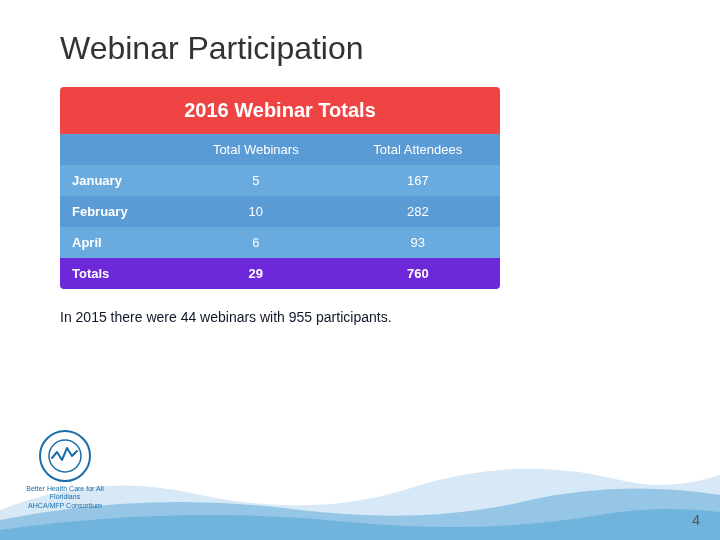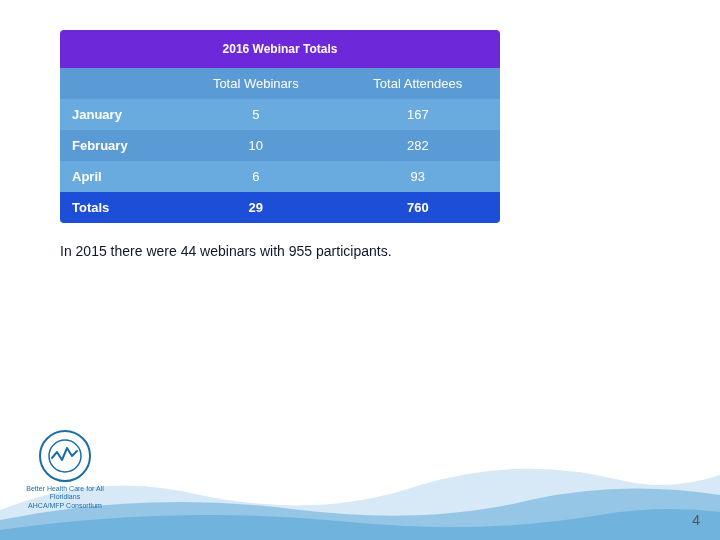--- a/index.html
+++ b/index.html
@@ -71,25 +71,25 @@
       font-family: Arial, sans-serif;
     }
 
     .table-container {
       width: 440px;
       border-radius: 4px;
       overflow: hidden;
     }
 
     .table-header {
-      background: #6d28d9;
+      background: #ef4444;
       color: white;
       text-align: center;
       padding: 12px 16px;
-      font-size: 12px;
+      font-size: 20px;
       font-weight: bold;
     }
 
     table {
       width: 100%;
       border-collapse: collapse;
     }
 
     thead tr th {
       background: #5a9bd5;
@@ -119,38 +119,39 @@
 
     tbody tr:nth-child(odd) {
       background: #6aabdf;
     }
 
     tbody tr:nth-child(even) {
       background: #5a9bd5;
     }
 
     tbody tr:last-child {
-      background: #1d4ed8;
+      background: #6d28d9;
       padding-left: 12px;
     }
 
     tbody tr:last-child td {
       font-weight: bold;
     }
 
     .note-text {
       margin-top: 20px;
       font-size: 14px;
       color: #0f172a;
     }
   </style>
 </head>
 <body>
 
 <div class="main-content">
+  <h1 class="page-title">Webinar Participation</h1>
 
   <div class="table-container">
     <div class="table-header">2016 Webinar Totals</div>
     <table>
       <thead>
         <tr>
           <th></th>
           <th>Total Webinars</th>
           <th>Total Attendees</th>
         </tr>

